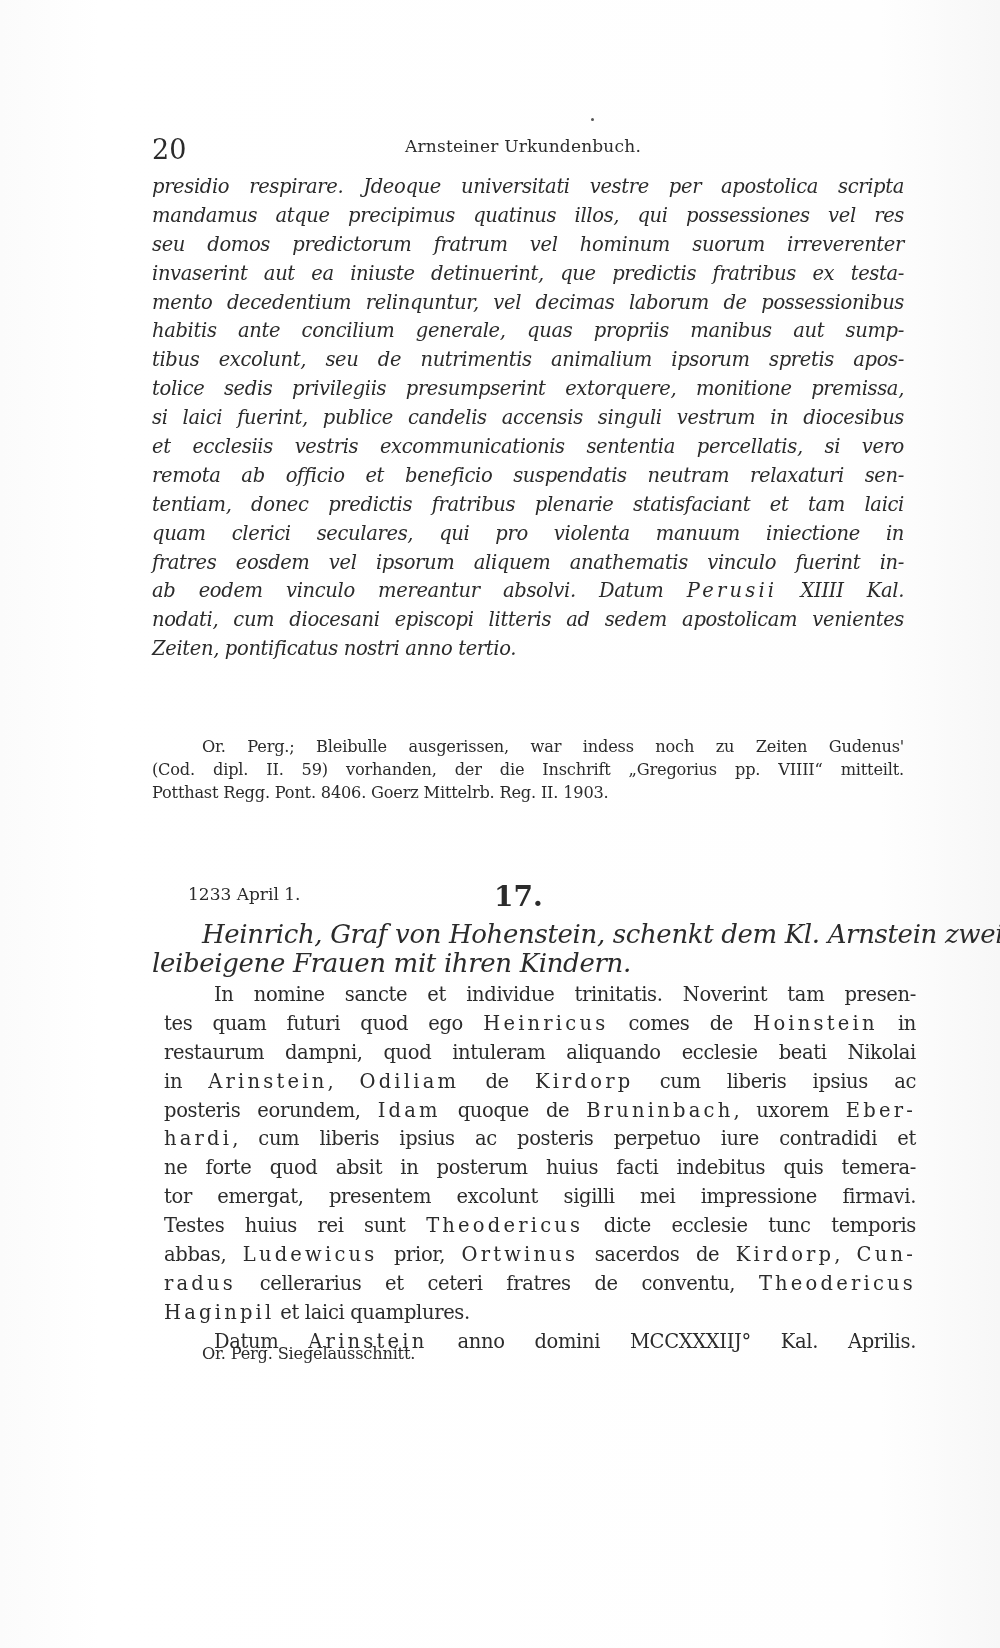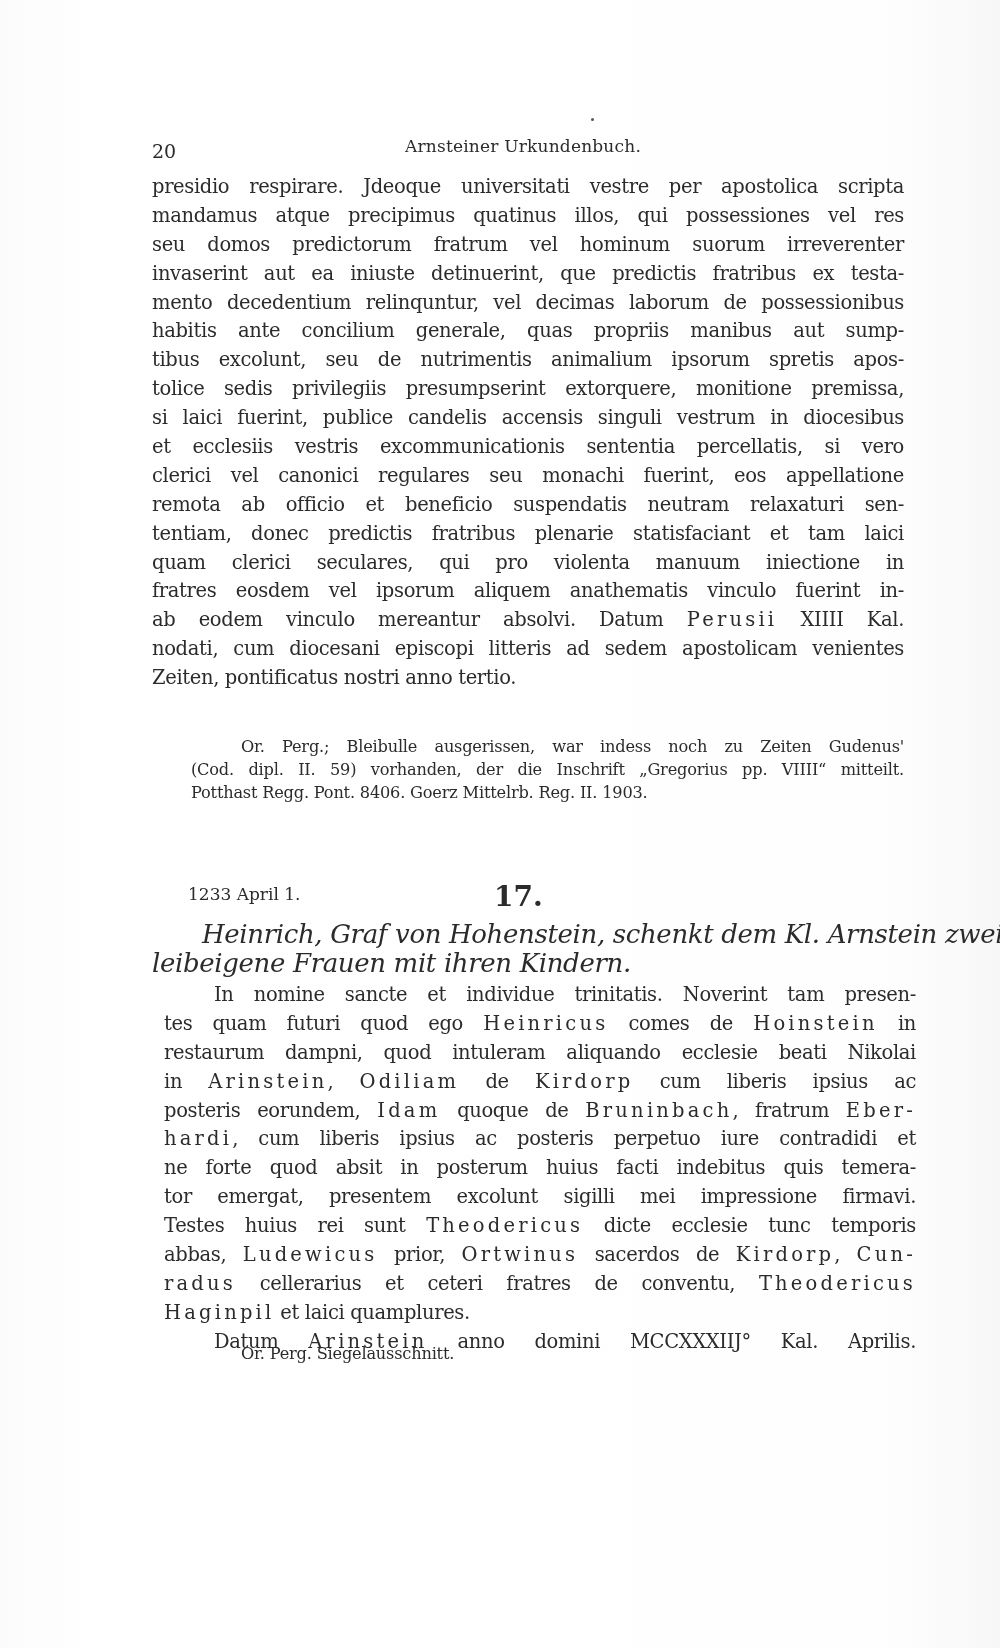--- a/index.html
+++ b/index.html
@@ -28,22 +28,21 @@
       top: 134px;
       left: 152px;
       width: 750px;
       height: 26px;
       font-size: 20px;
     }
     .header .page-num {
       position: absolute;
       left: 0;
       top: 0;
-      font-size: 19px;
-      margin-top: 6px;
+      font-size: 27px;
     }
     .header .running-title {
       position: absolute;
       left: 253px;
       top: 2px;
       font-size: 17px;
       letter-spacing: 0.2px;
     }
     .header .dot {
       position: absolute;
@@ -77,28 +76,27 @@
     }
     .note-line {
       display: block;
       white-space: nowrap;
       text-align: justify;
       text-align-last: justify;
       font-size: 16.2px;
       line-height: 23px;
       height: 23px;
       letter-spacing: -0.2px;
-      margin-left: 39px;
     }
     .note-line.indent { padding-left: 50px; }
     .note-line.last { text-align-last: left; }
     .spaced {
       letter-spacing: 3.2px;
     }
-    .body1 { top: 173px; }
+    .body1 { top: 173px; font-style: italic; }
     .notes1 { top: 735px; }
     .doc-head {
       position: absolute;
       top: 880px;
       left: 152px;
       width: 752px;
       height: 30px;
     }
     .doc-date {
       position: absolute;
@@ -141,21 +139,20 @@
     <span class="line">presidio respirare. Jdeoque universitati vestre per apostolica scripta</span>
     <span class="line">mandamus atque precipimus quatinus illos, qui possessiones vel res</span>
     <span class="line">seu domos predictorum fratrum vel hominum suorum irreverenter</span>
     <span class="line">invaserint aut ea iniuste detinuerint, que predictis fratribus ex testa-</span>
     <span class="line">mento decedentium relinquntur, vel decimas laborum de possessionibus</span>
     <span class="line">habitis ante concilium generale, quas propriis manibus aut sump-</span>
     <span class="line">tibus excolunt, seu de nutrimentis animalium ipsorum spretis apos-</span>
     <span class="line">tolice sedis privilegiis presumpserint extorquere, monitione premissa,</span>
     <span class="line">si laici fuerint, publice candelis accensis singuli vestrum in diocesibus</span>
     <span class="line">et ecclesiis vestris excommunicationis sententia percellatis, si vero</span>
-    <span class="line">clerici vel canonici regulares seu monachi fuerint, eos appellatione</span>
     <span class="line">remota ab officio et beneficio suspendatis neutram relaxaturi sen-</span>
     <span class="line">tentiam, donec predictis fratribus plenarie statisfaciant et tam laici</span>
     <span class="line">quam clerici seculares, qui pro violenta manuum iniectione in</span>
     <span class="line">fratres eosdem vel ipsorum aliquem anathematis vinculo fuerint in-</span>
     <span class="line"><span>ab eodem vinculo mereantur absolvi.  Datum </span><span class="spaced">Perusii</span><span> XIIII Kal.</span></span>
     <span class="line">nodati, cum diocesani episcopi litteris ad sedem apostolicam venientes</span>
     <span class="line last">Zeiten, pontificatus nostri anno tertio.</span>
   </div>
 
   <div class="block notes1">
@@ -172,21 +169,21 @@
   <div class="block regest">
     <span class="line indent">Heinrich, Graf von Hohenstein, schenkt dem Kl. Arnstein zwei</span>
     <span class="line last">leibeigene Frauen mit ihren Kindern.</span>
   </div>
 
   <div class="block body2">
     <span class="line indent">In nomine sancte et individue trinitatis.  Noverint tam presen-</span>
     <span class="line"><span>tes quam futuri quod ego </span><span class="spaced">Heinricus</span><span> comes de </span><span class="spaced">Hoinstein</span><span> in</span></span>
     <span class="line">restaurum dampni, quod intuleram aliquando ecclesie beati Nikolai</span>
     <span class="line"><span>in </span><span class="spaced">Arinstein</span><span>, </span><span class="spaced">Odiliam</span><span> de </span><span class="spaced">Kirdorp</span><span> cum liberis ipsius ac</span></span>
-    <span class="line"><span>posteris eorundem, </span><span class="spaced">Idam</span><span> quoque de </span><span class="spaced">Bruninbach</span><span>, fratrum </span><span class="spaced">Eber-</span></span>
+    <span class="line"><span>posteris eorundem, </span><span class="spaced">Idam</span><span> quoque de </span><span class="spaced">Bruninbach</span><span>, uxorem </span><span class="spaced">Eber-</span></span>
     <span class="line"><span class="spaced">hardi</span><span>, cum liberis ipsius ac posteris perpetuo iure contradidi et</span></span>
     <span class="line">ne forte quod absit in posterum huius facti indebitus quis temera-</span>
     <span class="line">tor emergat, presentem excolunt sigilli mei impressione firmavi.</span>
     <span class="line"><span>Testes huius rei sunt </span><span class="spaced">Theodericus</span><span> dicte ecclesie tunc temporis</span></span>
     <span class="line"><span>abbas, </span><span class="spaced">Ludewicus</span><span> prior, </span><span class="spaced">Ortwinus</span><span> sacerdos de </span><span class="spaced">Kirdorp</span><span>, </span><span class="spaced">Cun-</span></span>
     <span class="line"><span class="spaced">radus</span><span> cellerarius et ceteri fratres de conventu, </span><span class="spaced">Theodericus</span></span>
     <span class="line last"><span class="spaced">Haginpil</span><span> et laici quamplures.</span></span>
     <span class="line indent"><span>Datum </span><span class="spaced">Arinstein</span><span> anno domini MCCXXXIIJ° Kal. Aprilis.</span></span>
   </div>
 

